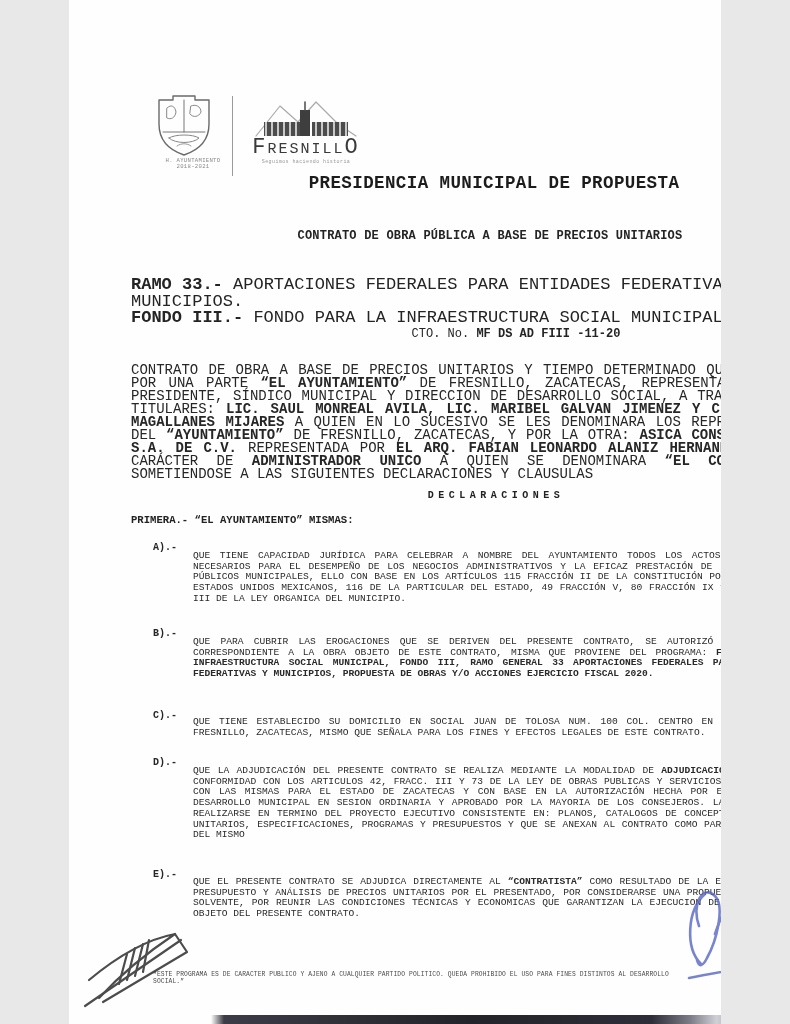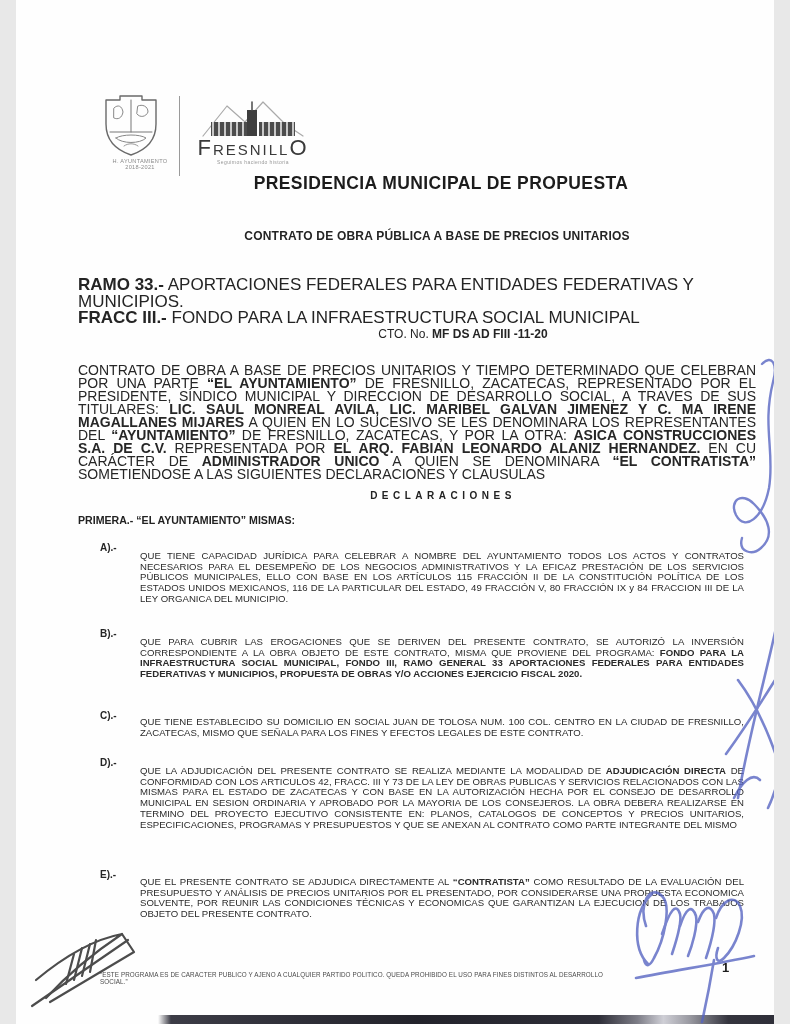--- a/index.html
+++ b/index.html
@@ -1,19 +1,19 @@
 <!DOCTYPE html>
 <html><head>
 <meta charset="utf-8">
 <style>
   html,body{margin:0;padding:0;background:#e8e8e8;}
   .page{
-    position:relative;width:758px;height:1024px;margin:0 auto;
+    position:relative;width:652px;height:1024px;margin:0 auto;
     background:#fefefe;overflow:hidden;
-    font-family:Liberation Sans, sans-serif;
+    font-family:Liberation Mono, monospace;
     color:#222;
   }
   .abs{position:absolute;}
   
   .crest-wrap{left:86px;top:92px;width:76px;text-align:center;}
   .crest-caption{font-size:5.6px;line-height:6.4px;color:#8a8a8a;letter-spacing:.3px;}
   .hdr-divider{left:163px;top:96px;width:1px;height:80px;background:#9a9a9a;}
   .fres-wrap{left:172px;top:98px;width:130px;text-align:center;}
   .fres-word{font-size:15px;color:#3a3a3a;letter-spacing:2px;line-height:16px;white-space:nowrap;}
   .fres-word .cap{font-size:22px;}
@@ -78,21 +78,21 @@
   </div>
 
   <div class="abs title-block">
     <div class="title-line">PRESIDENCIA MUNICIPAL DE PROPUESTA</div>
   </div>
 
   <div class="abs subtitle">CONTRATO DE OBRA PÚBLICA A BASE DE PRECIOS UNITARIOS</div>
 
   <div class="abs ramo">
     <div class="rich"><span class="b">RAMO 33.-</span><span> APORTACIONES FEDERALES PARA ENTIDADES FEDERATIVAS Y MUNICIPIOS.</span></div>
-    <div class="rich"><span class="b">FRACC III.-</span><span> FONDO PARA LA INFRAESTRUCTURA SOCIAL MUNICIPAL</span></div>
+    <div class="rich"><span class="b">FONDO III.-</span><span> FONDO PARA LA INFRAESTRUCTURA SOCIAL MUNICIPAL</span></div>
   </div>
 
   <div class="abs cto-block">
     <div class="rich"><span>CTO. No. </span><span class="b">MF DS AD FIII -11-20</span></div>
   </div>
 
   <div class="abs intro rich"><span>CONTRATO DE OBRA A BASE DE PRECIOS UNITARIOS Y TIEMPO DETERMINADO QUE CELEBRAN POR UNA PARTE </span><span class="b">“EL AYUNTAMIENTO”</span><span> DE FRESNILLO, ZACATECAS, REPRESENTADO POR EL PRESIDENTE, SÍNDICO MUNICIPAL Y DIRECCION DE DESARROLLO SOCIAL, A TRAVES DE SUS TITULARES: </span><span class="b">LIC. SAUL MONREAL AVILA, LIC. MARIBEL GALVAN JIMENEZ Y C. MA IRENE MAGALLANES MIJARES</span><span> A QUIEN EN LO SUCESIVO SE LES DENOMINARA LOS REPRESENTANTES DEL </span><span class="b">“AYUNTAMIENTO”</span><span> DE FRESNILLO, ZACATECAS, Y POR LA OTRA: </span><span class="b">ASICA CONSTRUCCIONES S.A. DE C.V.</span><span> REPRESENTADA POR </span><span class="b">EL ARQ. FABIAN LEONARDO ALANIZ HERNANDEZ.</span><span> EN CU CARÁCTER DE </span><span class="b">ADMINISTRADOR UNICO</span><span> A QUIEN SE DENOMINARA </span><span class="b">“EL CONTRATISTA”</span><span> SOMETIENDOSE A LAS SIGUIENTES DECLARACIONES Y CLAUSULAS</span></div>
 
   <div class="abs decl-head">DECLARACIONES</div>
   <div class="abs primera">PRIMERA.- “EL AYUNTAMIENTO” MISMAS:</div>

